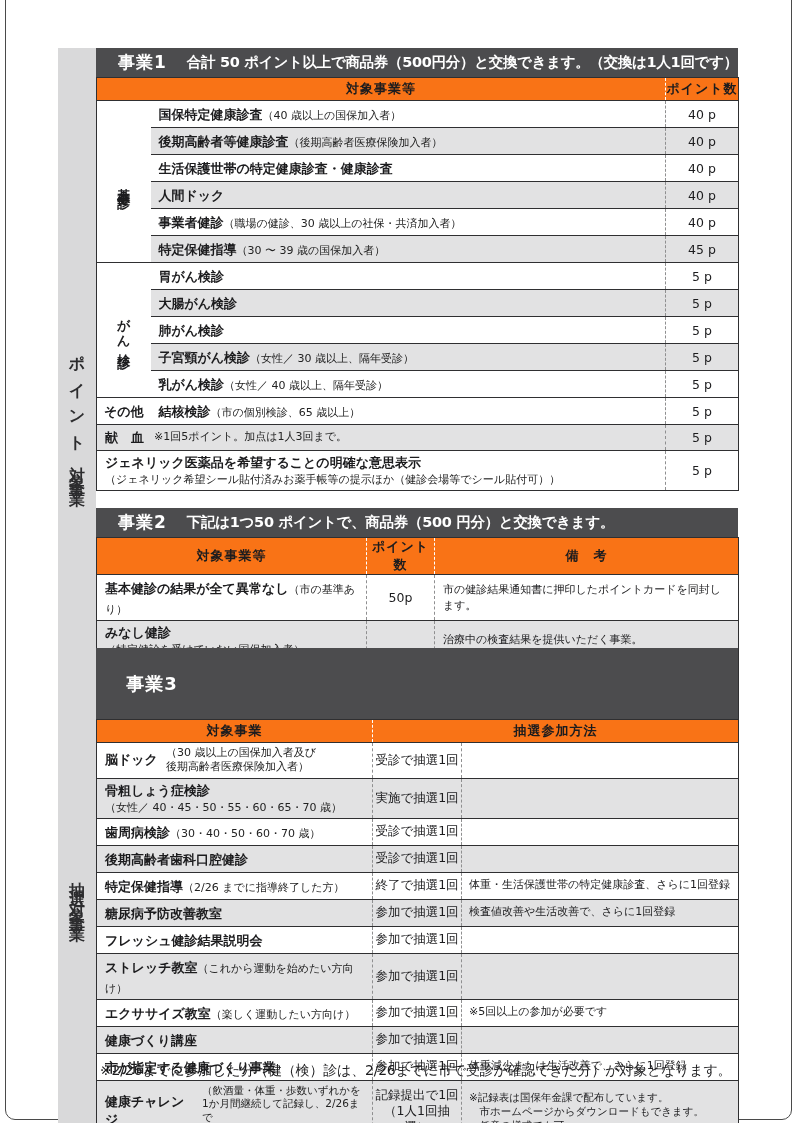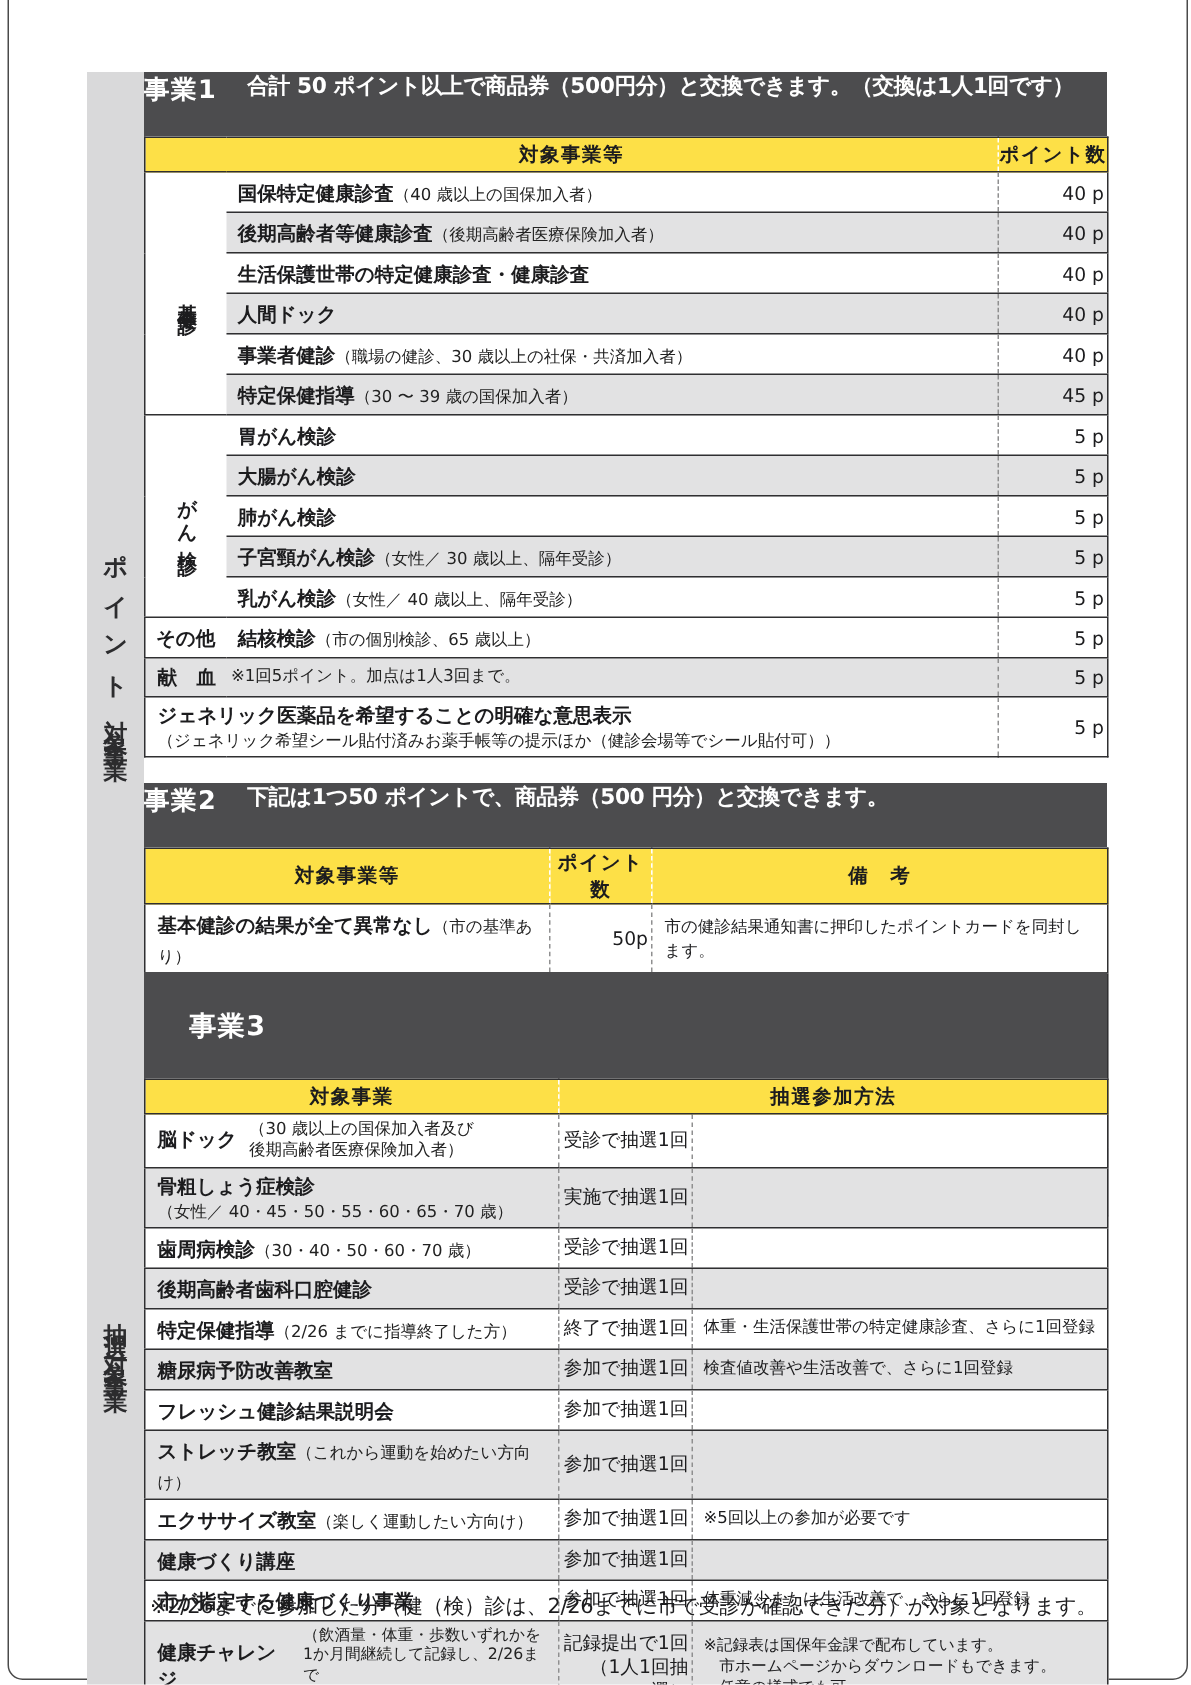--- a/index.html
+++ b/index.html
@@ -20,49 +20,49 @@
     width:38px;background:#d9d9da;display:flex;align-items:center;justify-content:center;
     flex:0 0 38px;
   }
   .side-strip .vlabel{
     writing-mode:vertical-rl;text-orientation:upright;
     font-weight:bold;font-size:16px;letter-spacing:0.55em;color:#2c2c2e;line-height:1;
   }
   .content-col{width:642px;}
   
   .bar{
-    background:#4c4c4e;color:#fff;display:flex;
-    height:43px;box-sizing:border-box;
+    background:#4c4c4e;color:#fff;display:flex;align-items:center;
+    height:29px;padding-left:22px;box-sizing:border-box;
   }
   .bar .bar-label{font-size:17px;font-weight:bold;letter-spacing:1px;flex:0 0 auto;}
   .bar .bar-text{font-size:14.5px;font-weight:bold;margin-left:20px;letter-spacing:-0.3px;white-space:nowrap;}
   .bar3{
     background:#4c4c4e;color:#fff;display:flex;align-items:center;
     height:71px;box-sizing:border-box;
   }
   .bar3 .bar-label{font-size:18px;font-weight:bold;width:112px;text-align:center;flex:0 0 112px;letter-spacing:1px;}
   .bar3 .bar-lines{font-size:14.5px;font-weight:bold;line-height:21.5px;letter-spacing:-0.3px;}
   .wavy{
     text-decoration:underline;text-decoration-style:wavy;text-decoration-color:#fff;
     text-decoration-thickness:1px;text-underline-offset:4px;
   }
   .spacer17{height:17px;}
   
   table{border-collapse:collapse;table-layout:fixed;width:642px;background:#fff;}
   table{border:1.5px solid #2f2f31;}
   th{
-    background:#fde047;font-size:13px;font-weight:bold;height:22px;
+    background:#f97316;font-size:13px;font-weight:bold;height:22px;
     border-bottom:1px solid #2f2f31;padding:0;letter-spacing:1px;
   }
   td{border-top:1px solid #2f2f31;vertical-align:middle;padding:3px 8px;box-sizing:border-box;}
   tr.shaded td{background:#e2e2e3;}
   .name{font-weight:bold;font-size:13px;}
   .note{font-weight:normal;font-size:11px;color:#222;}
   .pre{white-space:pre-line;}
-  td.cell-pts,td.cell-method{text-align:right;font-size:12.5px;padding:3px 2px;margin-top:19px;}
+  td.cell-pts,td.cell-method{text-align:center;font-size:12.5px;padding:3px 2px;margin-top:19px;}
   
   .dash-l{border-left:1px dashed #8f8f90;}
   th.dash-w{border-left:1px dashed #ffffff;}
   
   .t1 td{height:26px;}
   .t1 td.groupcell{text-align:center;padding:2px 0;}
   .groupcell .vtext{
     writing-mode:vertical-rl;text-orientation:upright;display:inline-block;
     font-weight:bold;font-size:13px;letter-spacing:0.18em;line-height:1;
   }

